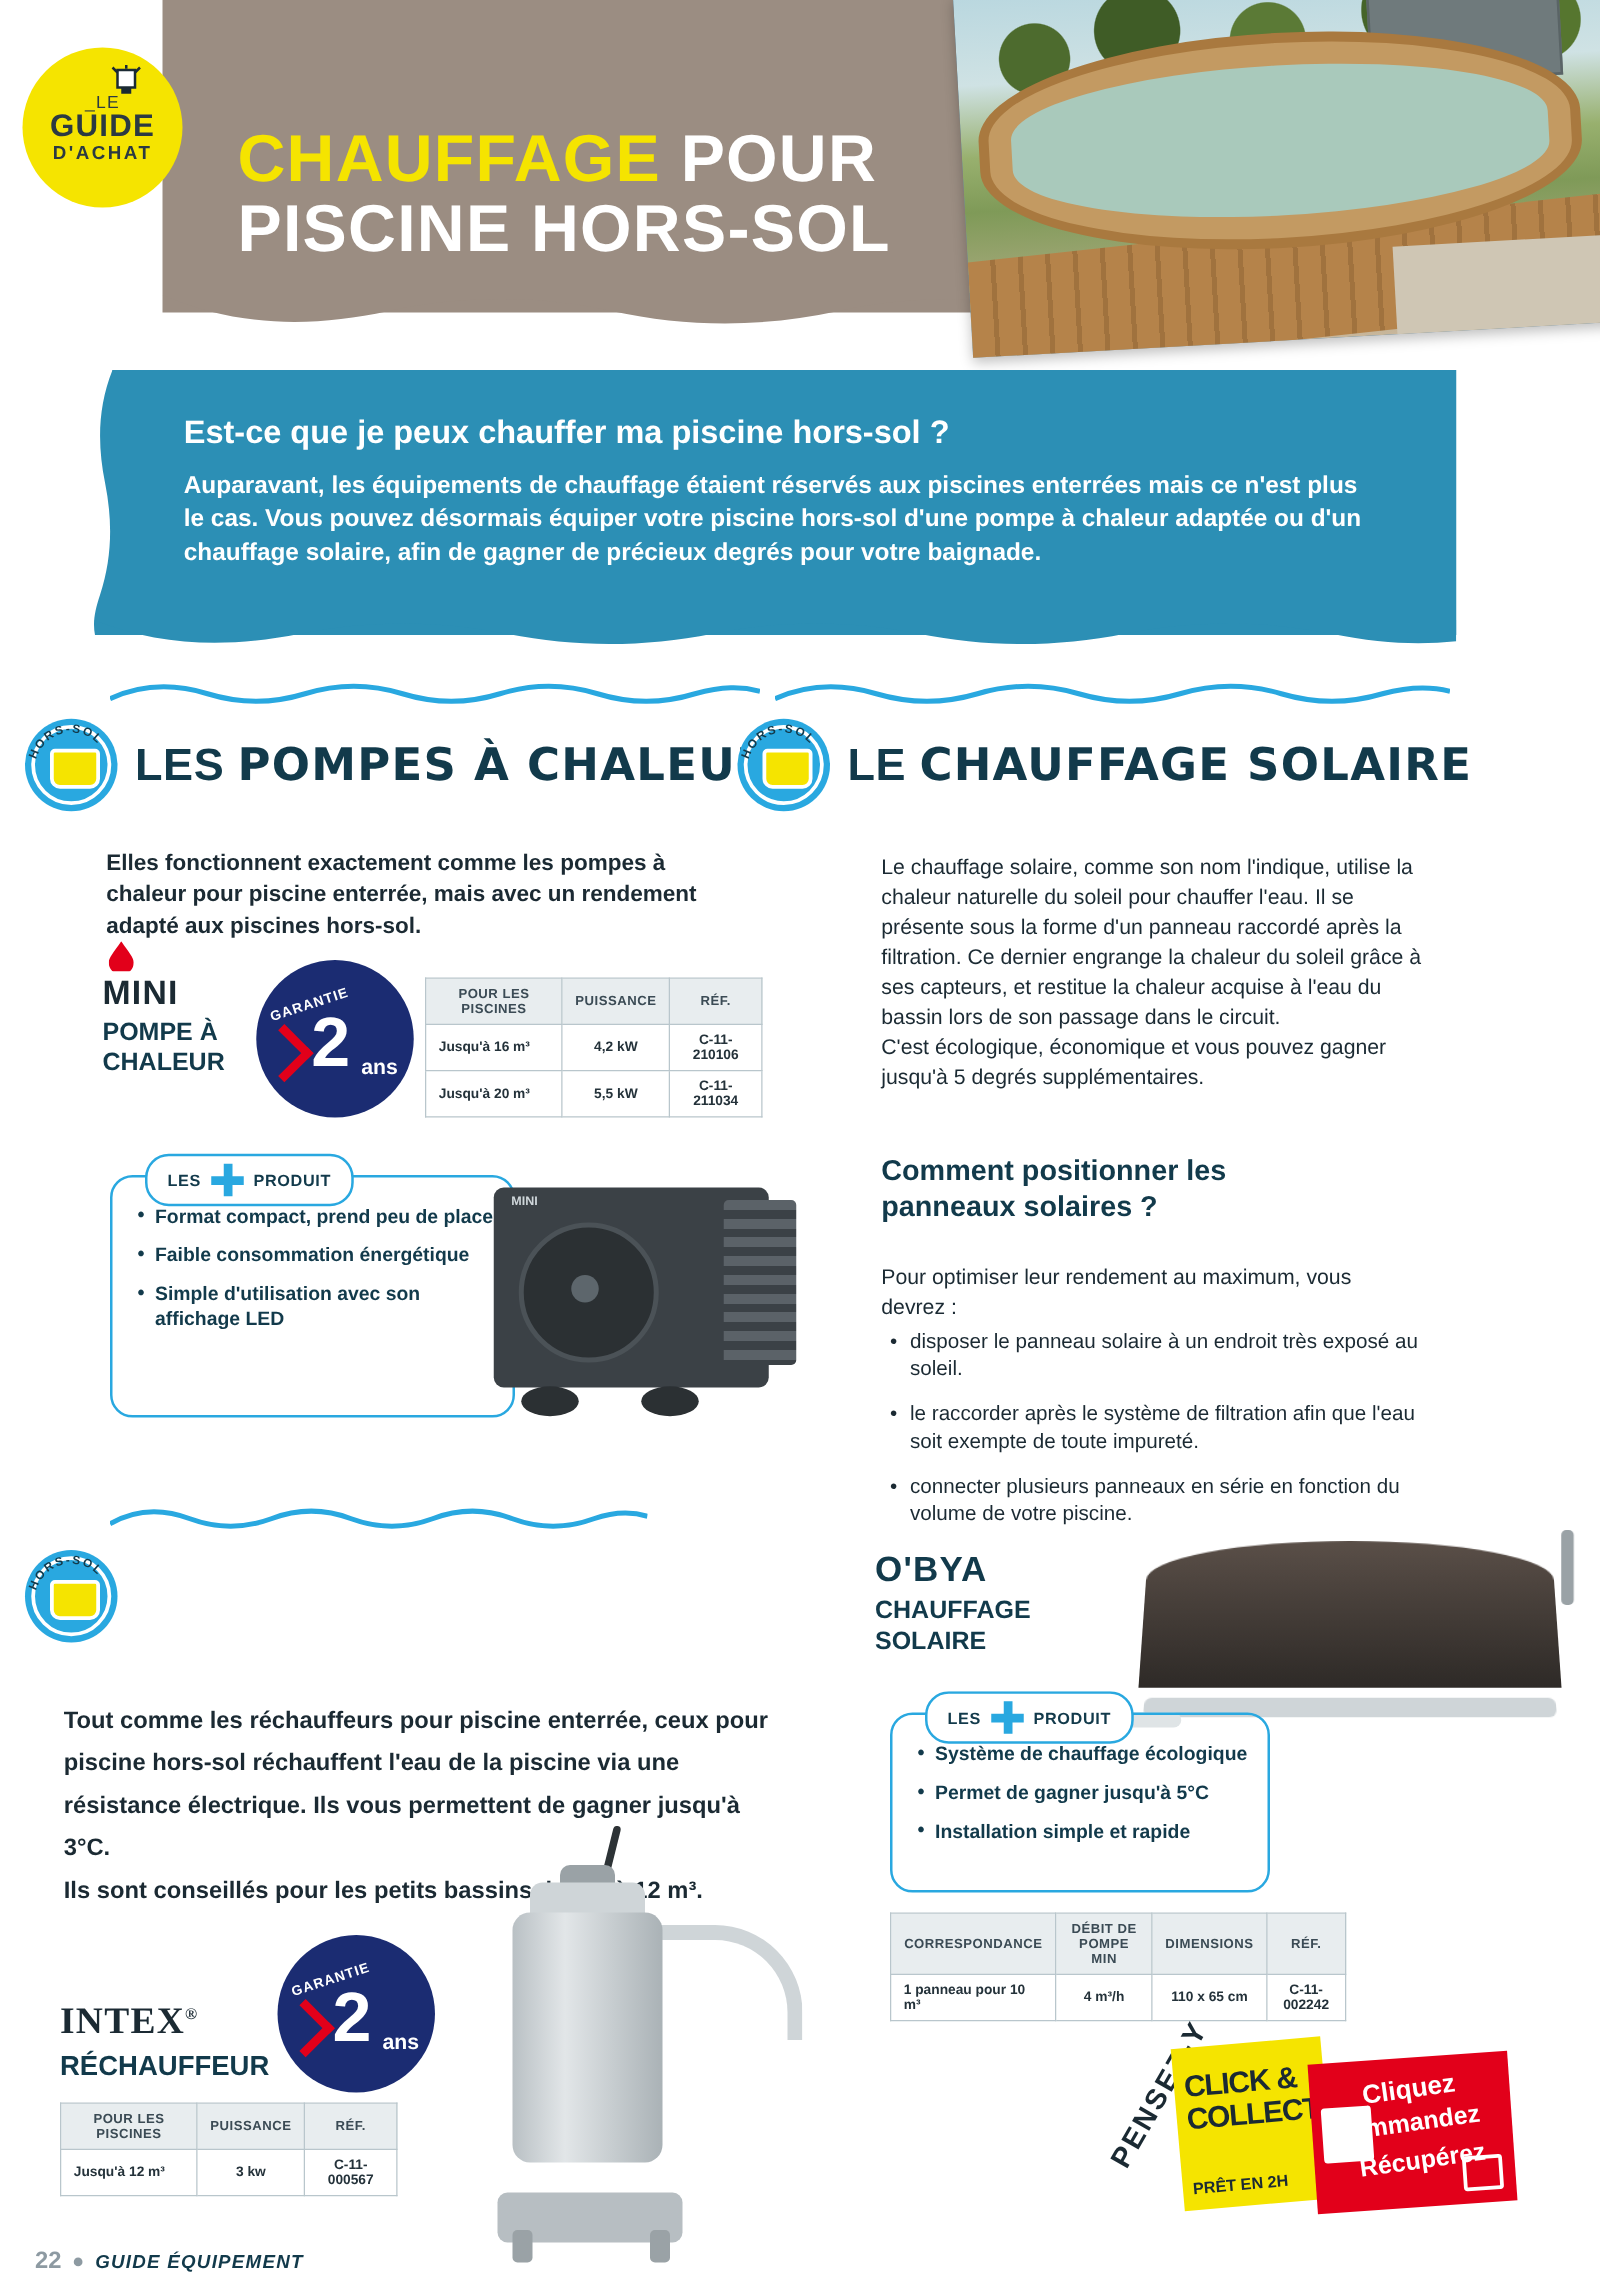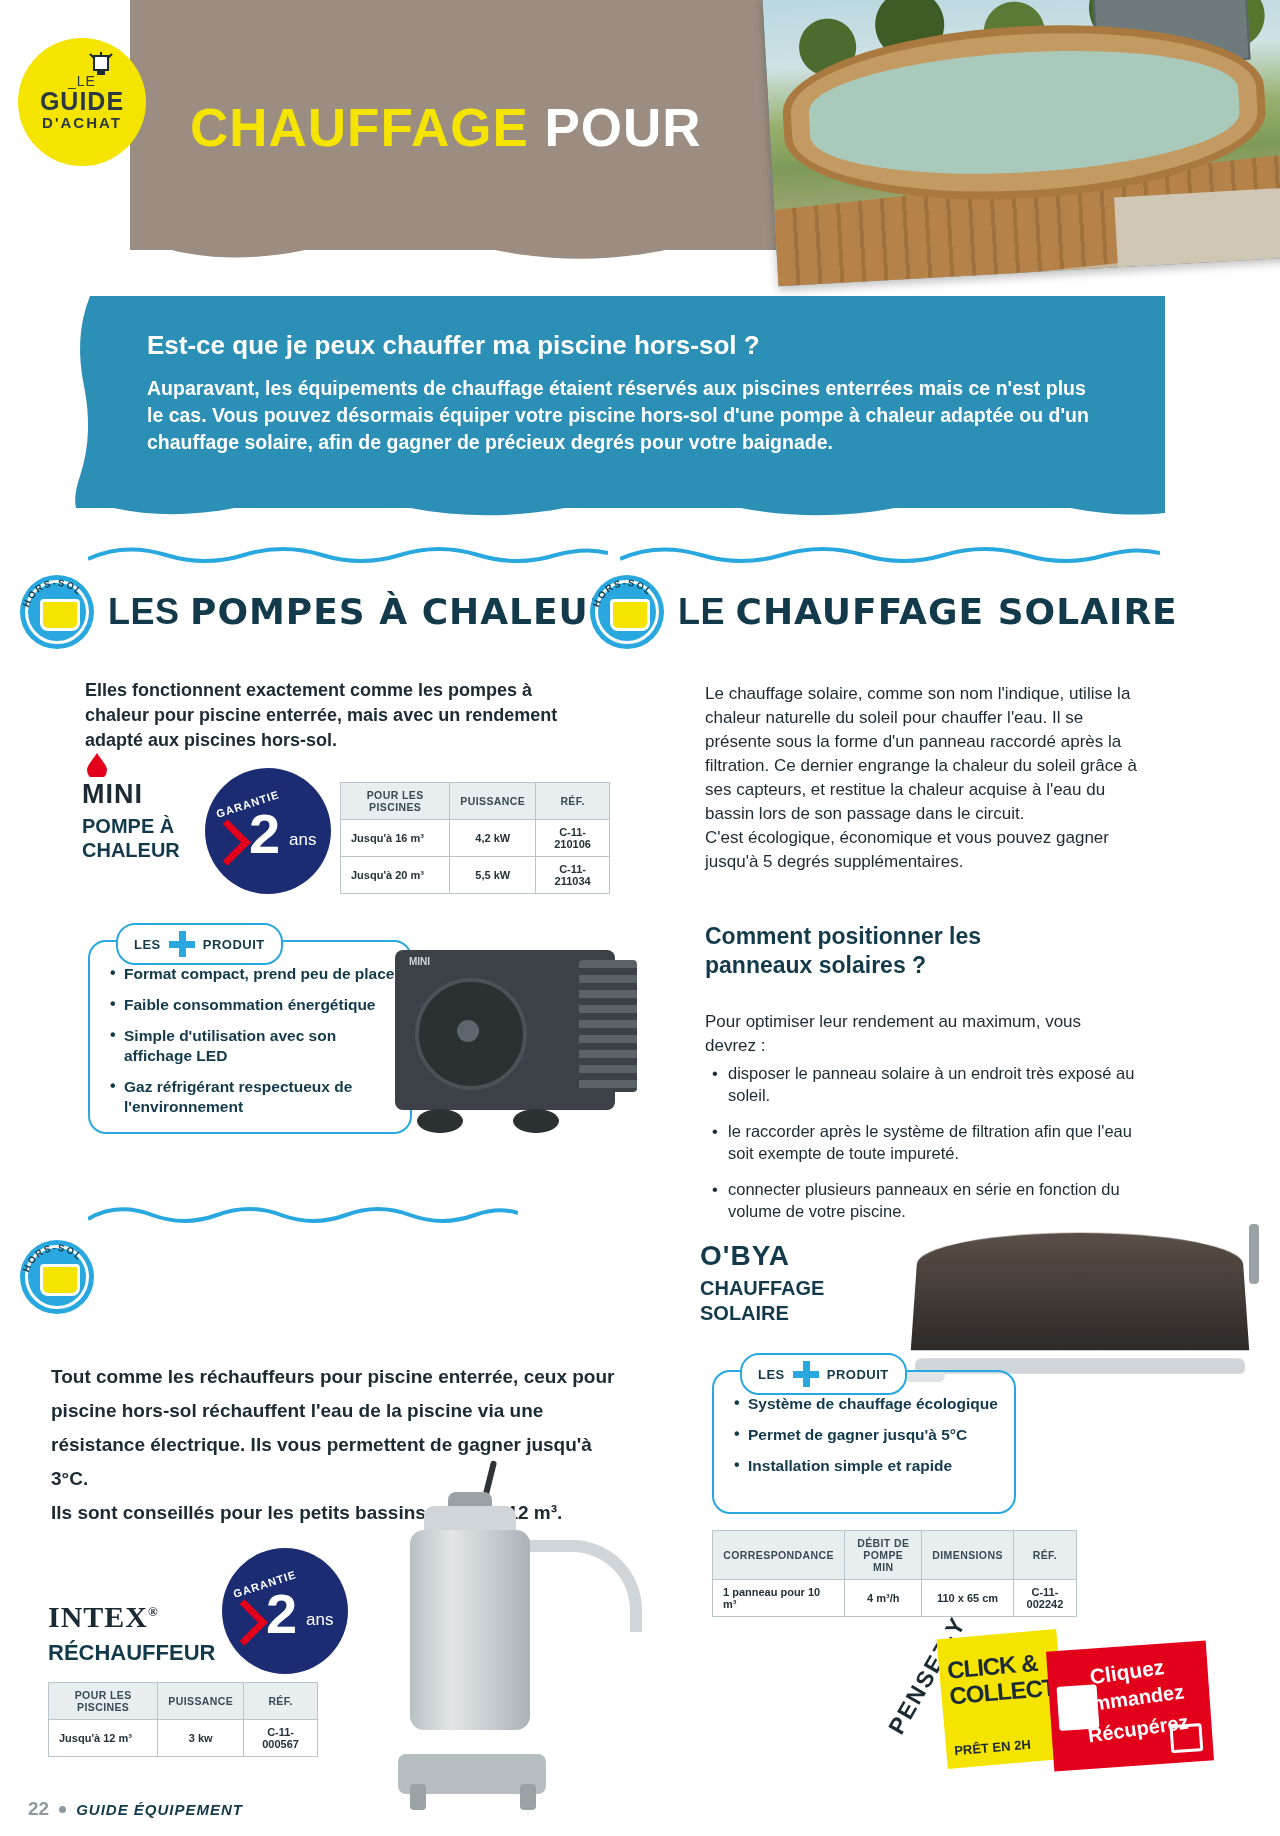--- a/index.html
+++ b/index.html
@@ -57,21 +57,21 @@
   
   table.spec{border-collapse:collapse;font-size:11px;}
   table.spec th{background:#e8edef;color:#3b4b55;font-weight:bold;padding:6px 10px;border:1px solid #b9c6cc;font-size:10.5px;letter-spacing:.4px;}
   table.spec td{padding:6px 10px;border:1px solid #b9c6cc;font-size:11px;font-weight:bold;color:#24323a;text-align:center;background:#ffffff;}
   table.spec td.first{text-align:left;}
 
   
   .gar{position:absolute;width:126px;height:126px;border-radius:50%;background:#1b2c72;color:#fff;}
   .gar .ribbon{position:absolute;left:10px;top:30px;font-size:11px;font-weight:bold;letter-spacing:1px;color:#fff;transform:rotate(-18deg);}
   .gar .num{position:absolute;left:44px;top:38px;font-size:56px;font-weight:bold;line-height:56px;}
-  .gar .ans{position:absolute;left:84px;top:62px;font-size:17px;font-weight:normal;}
+  .gar .ans{position:absolute;left:84px;top:76px;font-size:17px;font-weight:bold;}
   .gar .chev{position:absolute;left:6px;top:58px;width:26px;height:26px;border-top:7px solid #e2001a;border-right:7px solid #e2001a;transform:rotate(45deg);}
 
   
   .plus-box{position:absolute;border:2px solid #29a8e0;border-radius:18px;}
   .plus-tab{position:absolute;top:-19px;left:26px;height:38px;border:2px solid #29a8e0;border-radius:19px;background:#fff;
      display:flex;align-items:center;gap:8px;padding:0 16px;}
   .plus-tab .les{font-size:13px;font-weight:bold;color:#123a4b;letter-spacing:.5px;}
   .plus-tab .prod{font-size:13px;font-weight:bold;color:#123a4b;letter-spacing:.5px;}
   .plus-tab .cross{width:26px;height:26px;position:relative;}
   .plus-tab .cross:before,.plus-tab .cross:after{content:"";position:absolute;background:#29a8e0;}
@@ -146,20 +146,21 @@
   <div class="shed"></div>
   <div class="deck"></div>
   <div class="pool"></div>
   <div class="gravel"></div>
 </div>
 
 <div class="title-block">
   <div class="title-line">
     <span class="title-hl">CHAUFFAGE</span><span> POUR</span>
   </div>
+  <div class="title-line">PISCINE HORS-SOL</div>
 </div>
 
 <div class="guide-badge">
   <div class="l1">_LE</div>
   <div class="l2">GUIDE</div>
   <div class="l3">D'ACHAT</div>
 </div>
 <svg class="bulb" viewBox="0 0 26 30">
   <rect x="6" y="4" width="14" height="14" fill="#fff" stroke="#1b2a33" stroke-width="2"></rect>
   <rect x="9" y="18" width="8" height="5" fill="#1b2a33"></rect>
@@ -239,21 +240,20 @@
 <div class="plus-box" style="left:88px;top:940px;width:320px;height:190px;">
   <div class="plus-tab">
     <span class="les">LES</span>
     <span class="cross"></span>
     <span class="prod">PRODUIT</span>
   </div>
   <ul class="plus-list" id="pompes-plus">
       <li>Format compact, prend peu de place</li>
       <li>Faible consommation énergétique</li>
       <li>Simple d'utilisation avec son affichage LED</li>
-      <li>Gaz réfrigérant respectueux de l'environnement</li>
     </ul>
 </div>
 
 <div class="pac">
   <div class="body"></div>
   <div class="badge">MINI</div>
   <div class="fan-ring"></div>
     <div class="hub"></div>
   <div class="grill"></div>
   <div class="foot1"></div>

